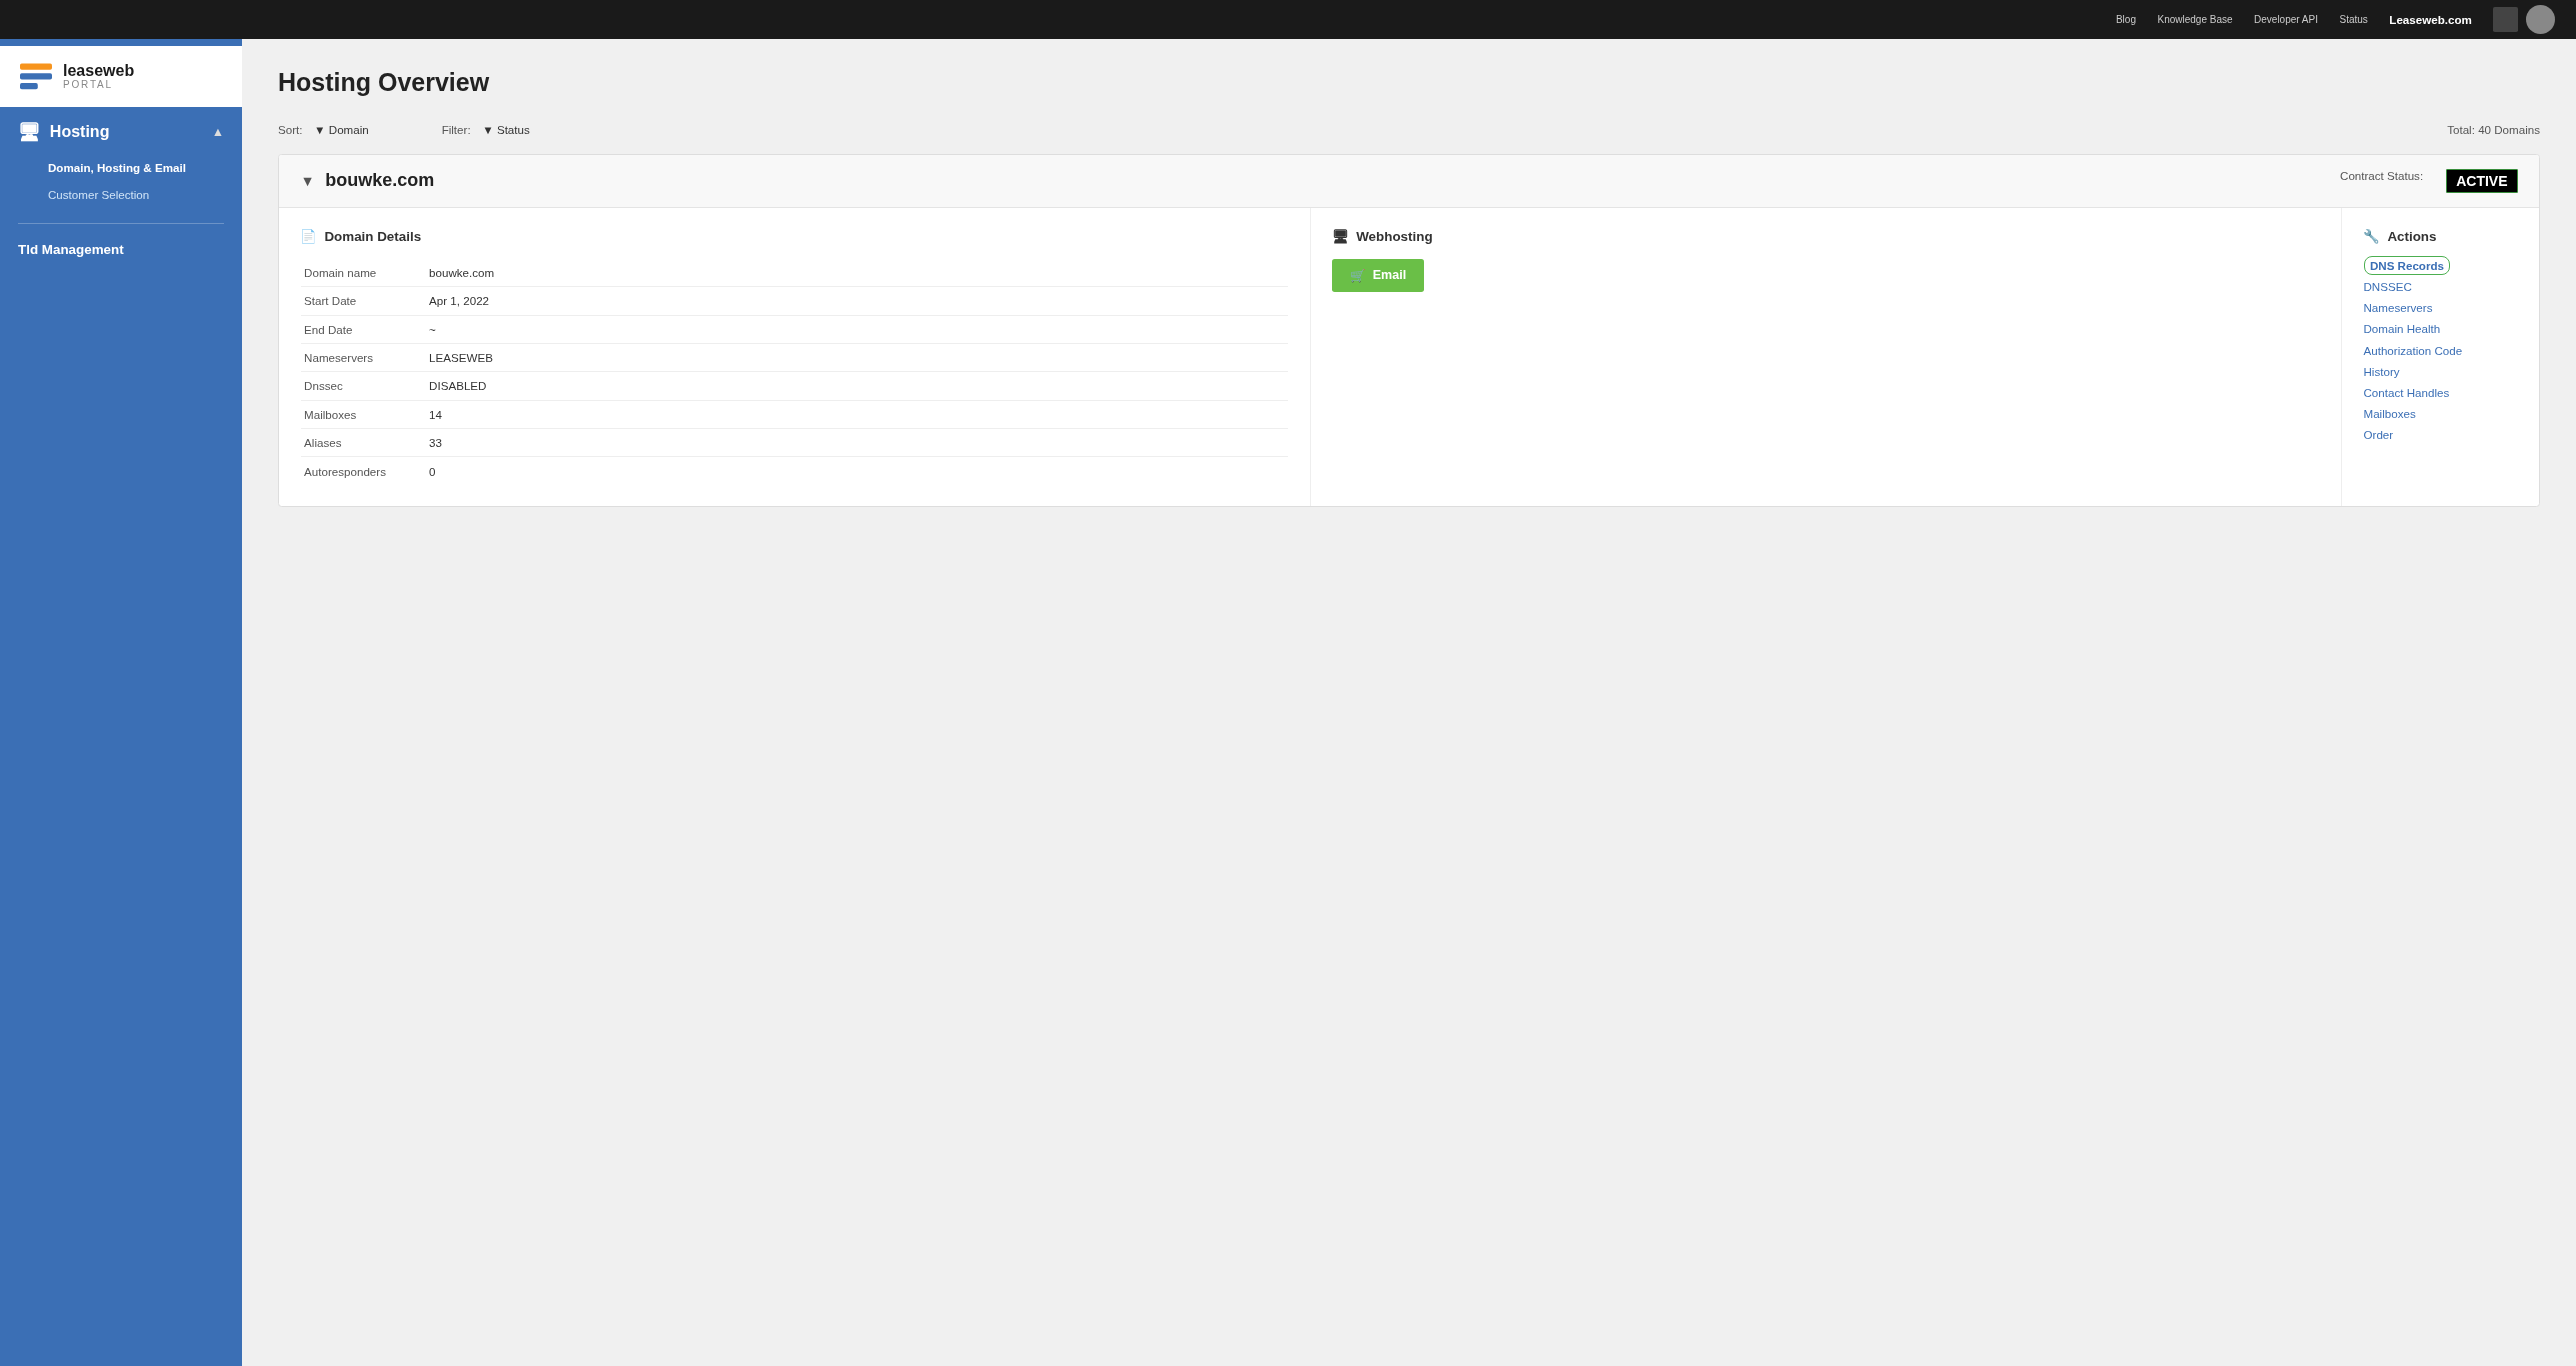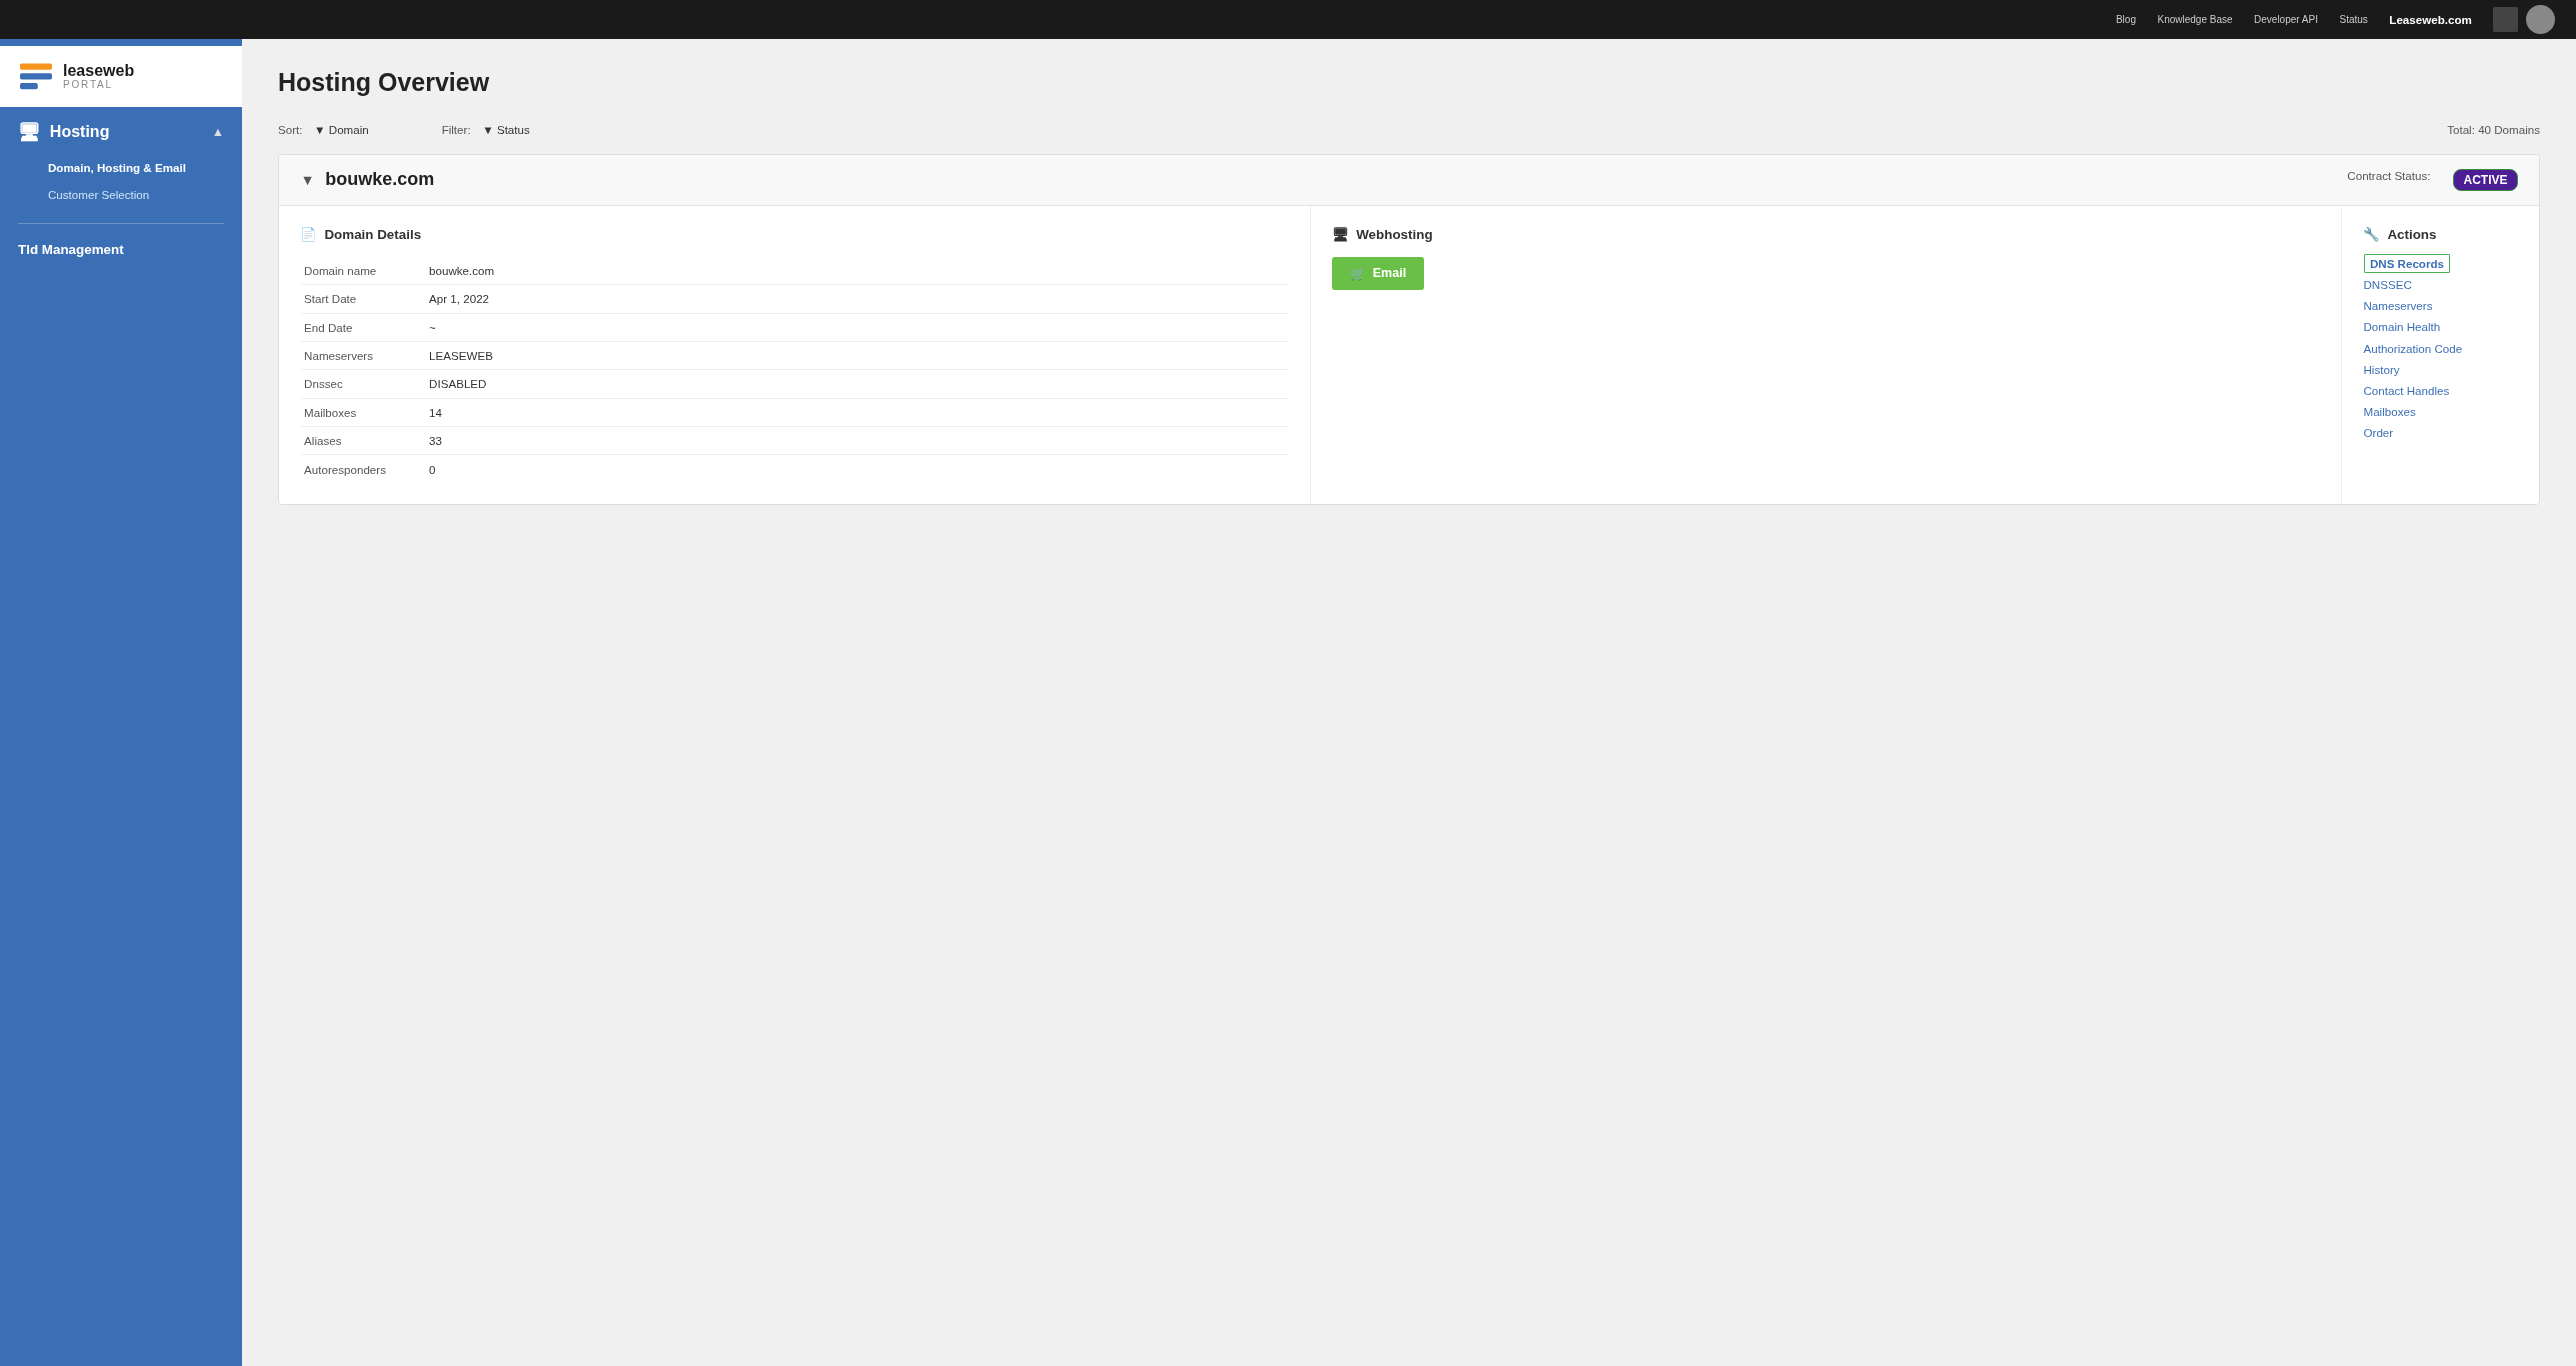--- a/index.html
+++ b/index.html
@@ -242,26 +242,26 @@
       margin-left: auto;
       display: flex;
       align-items: flex-start;
       gap: 23px;
     }
     .contract-status .label {
       font-size: 11.6px;
       color: #555;
     }
     .status-badge {
-      background: #4c1d95;
+      background: #000000;
       color: #fff;
       padding: 2.7px 9px;
-      font-size: 12px;
+      font-size: 14px;
       font-weight: bold;
-      border-radius: 8px;
+      border-radius: 1px;
       border: 0.9px solid #388e3c;
     }
 
     .domain-card-body {
       display: flex;
       gap: 0;
     }
 
     
     .domain-details {
@@ -353,21 +353,21 @@
       margin-bottom: 7.2px;
     }
     .actions-list a {
       color: #3b6fb5;
       text-decoration: none;
       font-size: 11.6px;
     }
     .actions-list a.highlighted {
       border: 1.8px solid #4caf50;
       padding: 1.8px 5.4px;
-      border-radius: 1px;
+      border-radius: 8px;
       color: #3b6fb5;
       font-weight: 600;
     }
   </style>
 </head>
 <body>
 
 <nav class="top-nav">
   <a href="#">Blog</a>
   <a href="#">Knowledge Base</a>

